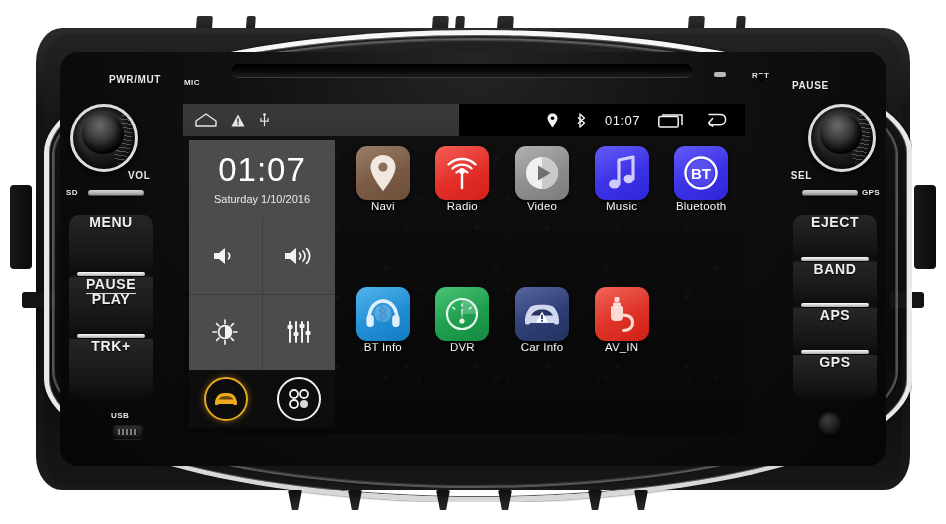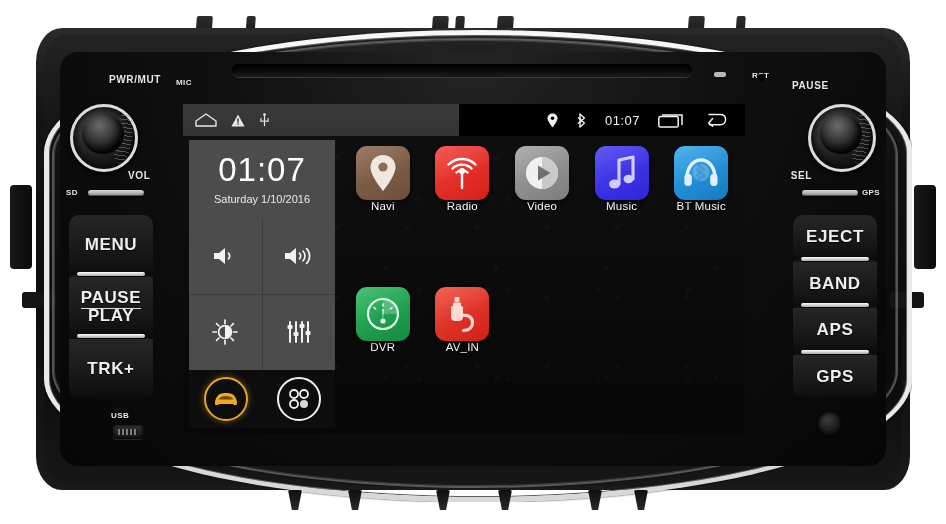--- a/index.html
+++ b/index.html
@@ -101,22 +101,22 @@
   
   .keycol{
     position:absolute;width:84px;height:184px;border-radius:10px;
     background:linear-gradient(180deg,#1f1f1f,#0c0c0c);
     box-shadow:inset 0 0 6px #000;
     display:flex;flex-direction:column;
   }
   .keycol.left{left:69px;top:215px;}
   .keycol.right{right:69px;top:215px;}
   .key{
-    position:relative;flex:1;display:flex;align-items:center;justify-content:center;
-    color:#efefef;font-size:17px;font-weight:bold;letter-spacing:.6px;text-align:center;
+    position:relative;flex:1;display:flex;justify-content:center;
+    color:#efefef;font-size:14px;font-weight:bold;letter-spacing:.6px;text-align:center;
     line-height:1.05;text-shadow:0 1px 1px #000;
     background:linear-gradient(180deg,#262626 0%,#141414 78%,#0b0b0b 100%);
     cursor:pointer;
   }
   .key:first-child{border-radius:10px 10px 0 0;}
   .key:last-child{border-radius:0 0 10px 10px;}
   .key + .key{margin-top:2px;}
   .key .bar{
     position:absolute;bottom:-1px;left:8px;width:68px;height:4px;border-radius:2px;
     background:linear-gradient(180deg,#ffffff,#a8a8a8);
@@ -238,21 +238,21 @@
 
   <div class="chrome-ring"></div>
   <div class="chrome-ring inner"></div>
 
   <div class="face"></div>
 
   <div class="cd-slot"></div>
   <div class="slot-dot" style="left:714px"></div>
 
   <div class="etch" style="left:109px;top:74px">PWR/MUT</div>
-  <div class="etch sm" style="left:176px;top:78px">MIC</div>
+  <div class="etch sm" style="left:184px;top:78px">MIC</div>
   <div class="etch sm" style="left:752px;top:71px">RST</div>
   <div class="rst-hole"></div>
   <div class="etch" style="left:792px;top:80px">PAUSE</div>
 
   <div class="knob" style="left:70px;top:104px">
     <div class="knob-ridges"></div>
   </div>
   <div class="etch" style="left:128px;top:170px">VOL</div>
   <div class="etch sm" style="left:66px;top:188px">SD</div>
   <div class="card-slot" style="left:88px;top:190px"></div>
@@ -487,55 +487,79 @@
           <div class="ico" style="background:linear-gradient(150deg,#4a40f5,#2f25d9)">
             <svg width="34" height="36" viewBox="0 0 34 36">
                 <path d="M14 29 L14 5 L28 2 L28 24" fill="none" stroke="#cfcaff" stroke-width="3.2" stroke-linecap="round" stroke-linejoin="round"></path>
                 <ellipse cx="9.5" cy="29" rx="5.5" ry="4.6" fill="#cfcaff"></ellipse>
                 <ellipse cx="23.5" cy="24" rx="5" ry="4.2" fill="#cfcaff"></ellipse>
               </svg>
           </div>
           <div class="lb">Music</div>
         </div>
 
+        <div class="app">
+          <div class="ico" style="background:linear-gradient(150deg,#4a40f5,#2f25d9)">
+            <svg width="38" height="38" viewBox="0 0 38 38">
+                <circle cx="19" cy="19" r="15.5" fill="none" stroke="#ffffff" stroke-width="2.4"></circle>
+                <circle cx="19" cy="19" r="13" fill="#6b63ef" opacity=".45"></circle>
+                <text x="19" y="24.5" font-family="Liberation Sans, sans-serif" font-size="15" font-weight="bold" fill="#ffffff" text-anchor="middle">BT</text>
+              </svg>
+          </div>
+          <div class="lb">Bluetooth</div>
+        </div>
 
         <div class="app">
           <div class="ico" style="background:linear-gradient(150deg,#35a8e8,#1379c4)">
             <svg width="38" height="34" viewBox="0 0 38 34">
               <path d="M5 22 C5 11 11.5 4 19 4 C26.5 4 33 11 33 22" fill="none" stroke="#dff0fb" stroke-width="3.4" stroke-linecap="round"></path>
               <rect x="2.4" y="18" width="7.4" height="12" rx="3.4" fill="#dff0fb"></rect>
               <rect x="28.2" y="18" width="7.4" height="12" rx="3.4" fill="#dff0fb"></rect>
               <g stroke="#1379c4" stroke-width="2.2" stroke-linejoin="round" stroke-linecap="round" fill="none">
                 <path d="M17 9 L22 13.6 L15 19.4 M17 24 L22 19.4 L15 13.6"></path>
                 <path d="M17 9 L17 24"></path>
               </g>
               <circle cx="19" cy="16.6" r="8.6" fill="#dff0fb" opacity=".25"></circle>
             </svg>
           </div>
-          <div class="lb">BT Music</div>
+          <div class="lb">BT Info</div>
         </div>
 
         <div class="app">
           <div class="ico" style="background:linear-gradient(150deg,#2cb85f,#148a41)">
             <svg width="38" height="38" viewBox="0 0 38 38">
               <circle cx="19" cy="19" r="15" fill="none" stroke="#e3f5ea" stroke-width="2.2"></circle>
               <path d="M19 4 A15 15 0 0 1 34 19 L19 19 Z" fill="#e3f5ea" opacity=".25"></path>
               <g stroke="#e3f5ea" stroke-width="1.6" stroke-linecap="round">
                 <path d="M10 12.5 L11.6 14"></path>
                   <path d="M19 9 L19 11"></path>
                   <path d="M28 12.5 L26.4 14"></path>
               </g>
               <path d="M19 26 L18.2 14 L19.8 14 Z" fill="#e3f5ea"></path>
               <circle cx="19" cy="26" r="2.6" fill="#e3f5ea"></circle>
             </svg>
           </div>
           <div class="lb">DVR</div>
         </div>
 
 
+        <div class="app">
+          <div class="ico" style="background:linear-gradient(150deg,#3b4d8f,#24315f)">
+            <svg width="40" height="28" viewBox="0 0 40 28">
+              <path d="M3 20 C3 14.5 6.5 7.5 10 6 C14 4.2 26 4.2 30 6 C33.5 7.5 37 14.5 37 20 L37 23 C37 23.8 36.3 24.4 35.5 24.4 L33.4 24.4 C32.6 24.4 32 23.8 32 23 L8 23 C8 23.8 7.4 24.4 6.6 24.4 L4.5 24.4 C3.7 24.4 3 23.8 3 23 Z" fill="#cfd6ef"></path>
+              <path d="M9 15.4 C11.4 11.4 15 9.6 20 9.6 C25 9.6 28.6 11.4 31 15.4 Z" fill="#24315f"></path>
+              <path d="M20 11.4 L26 22.4 L14 22.4 Z" fill="#ffffff"></path>
+              <rect x="19.1" y="14.8" width="1.8" height="4.4" fill="#24315f"></rect>
+              <rect x="19.1" y="20.1" width="1.8" height="1.6" fill="#24315f"></rect>
+              <circle cx="6.2" cy="16.4" r="2" fill="#cfd6ef"></circle>
+              <circle cx="33.8" cy="16.4" r="2" fill="#cfd6ef"></circle>
+            </svg>
+          </div>
+          <div class="lb">Car Info</div>
+        </div>
 
         <div class="app">
           <div class="ico" style="background:linear-gradient(150deg,#f04a3c,#cf1f16)">
             <svg width="34" height="38" viewBox="0 0 34 38">
               <rect x="9.5" y="2" width="5" height="5" rx="1.4" fill="#ffd9d4"></rect>
               <rect x="8" y="7.5" width="8" height="4" rx="1.4" fill="#ffd9d4"></rect>
               <path d="M6 13 C6 11.6 7 11 8 11 L16 11 C17 11 18 11.6 18 13 L18 22 C18 24.4 16.2 26 14 26 L10 26 C7.8 26 6 24.4 6 22 Z" fill="#ffd9d4"></path>
               <path d="M17 20 C24 20 27.5 22.5 27.5 27.5 C27.5 32.5 24 35.5 18.5 35.5" fill="none" stroke="#ffd9d4" stroke-width="3" stroke-linecap="round"></path>
             </svg>
           </div>

